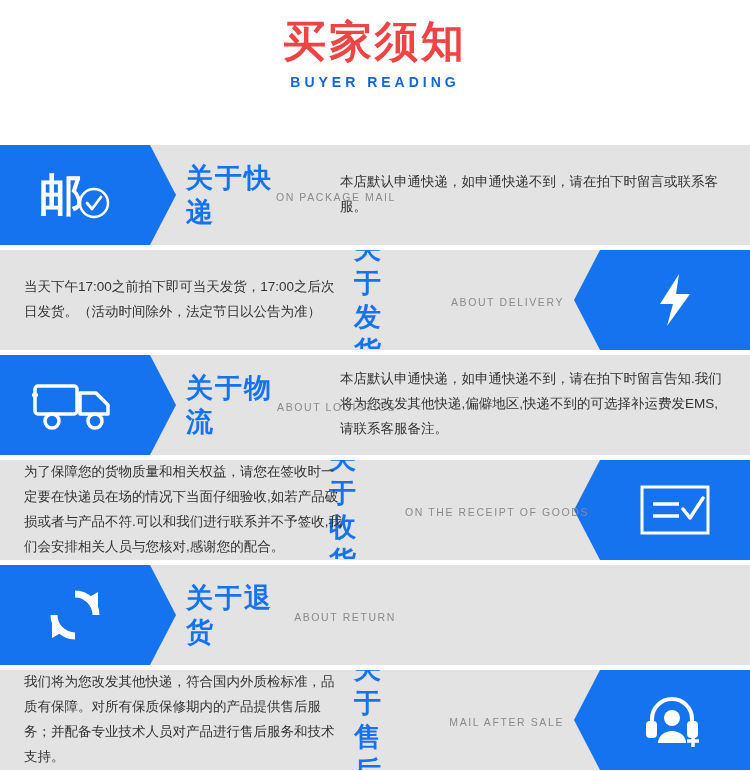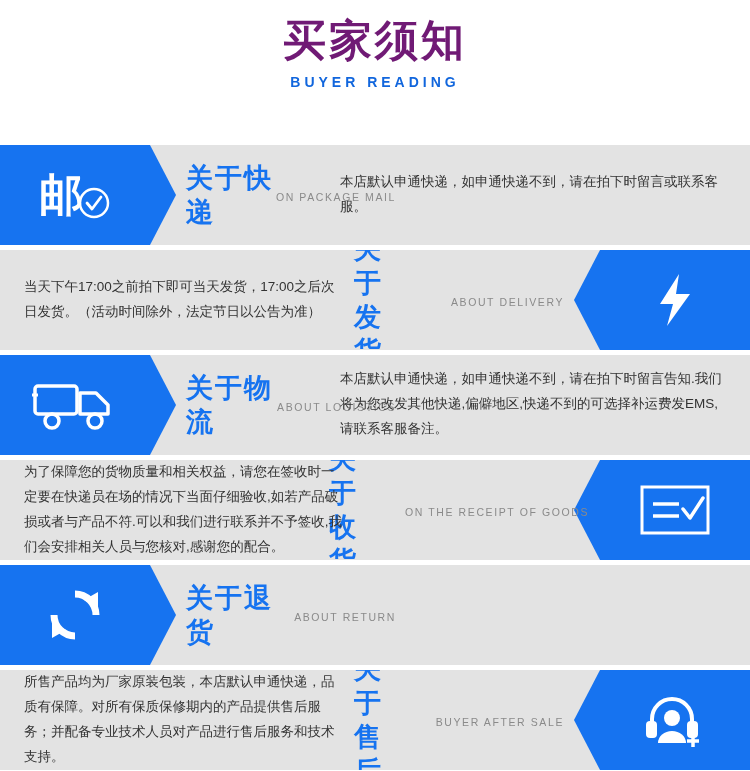--- a/index.html
+++ b/index.html
@@ -18,24 +18,23 @@
   .header {
     width: 750px;
     height: 145px;
     box-sizing: border-box;
     padding-top: 14px;
     text-align: center;
   }
   .header-title {
     font-size: 43px;
     font-weight: bold;
-    color: #701a75;
+    color: #ef4444;
     letter-spacing: 3px;
     line-height: 54px;
-    font-family: Liberation Serif, serif;
   }
   .header-sub {
     margin-top: 6px;
     font-size: 14px;
     font-weight: bold;
     color: #1166dd;
     letter-spacing: 4px;
   }
 
   
@@ -270,20 +269,20 @@
           <circle cx="28" cy="27" r="8" fill="#ffffff"></circle>
           <path d="M14 52 a14 12 0 0 1 28 0 z" fill="#ffffff"></path>
           <line x1="49" y1="44" x2="49" y2="56" stroke="#ffffff" stroke-width="3.5"></line>
           <line x1="43" y1="50" x2="55" y2="50" stroke="#ffffff" stroke-width="3.5"></line>
         </svg>
       </div>
     </div>
     <div class="arrow right"></div>
     <div class="title-block right-side">
       <div class="title-cn">关于售后</div>
-      <div class="title-en">BUYER AFTER SALE</div>
+      <div class="title-en">MAIL AFTER SALE</div>
     </div>
     <div class="desc left-side">
-      <p>所售产品均为厂家原装包装，本店默认申通快递，品质有保障。对所有保质保修期内的产品提供售后服务；并配备专业技术人员对产品进行售后服务和技术支持。</p>
+      <p>我们将为您改发其他快递，符合国内外质检标准，品质有保障。对所有保质保修期内的产品提供售后服务；并配备专业技术人员对产品进行售后服务和技术支持。</p>
     </div>
   </div>
 
 </div>
 
 </body></html>

